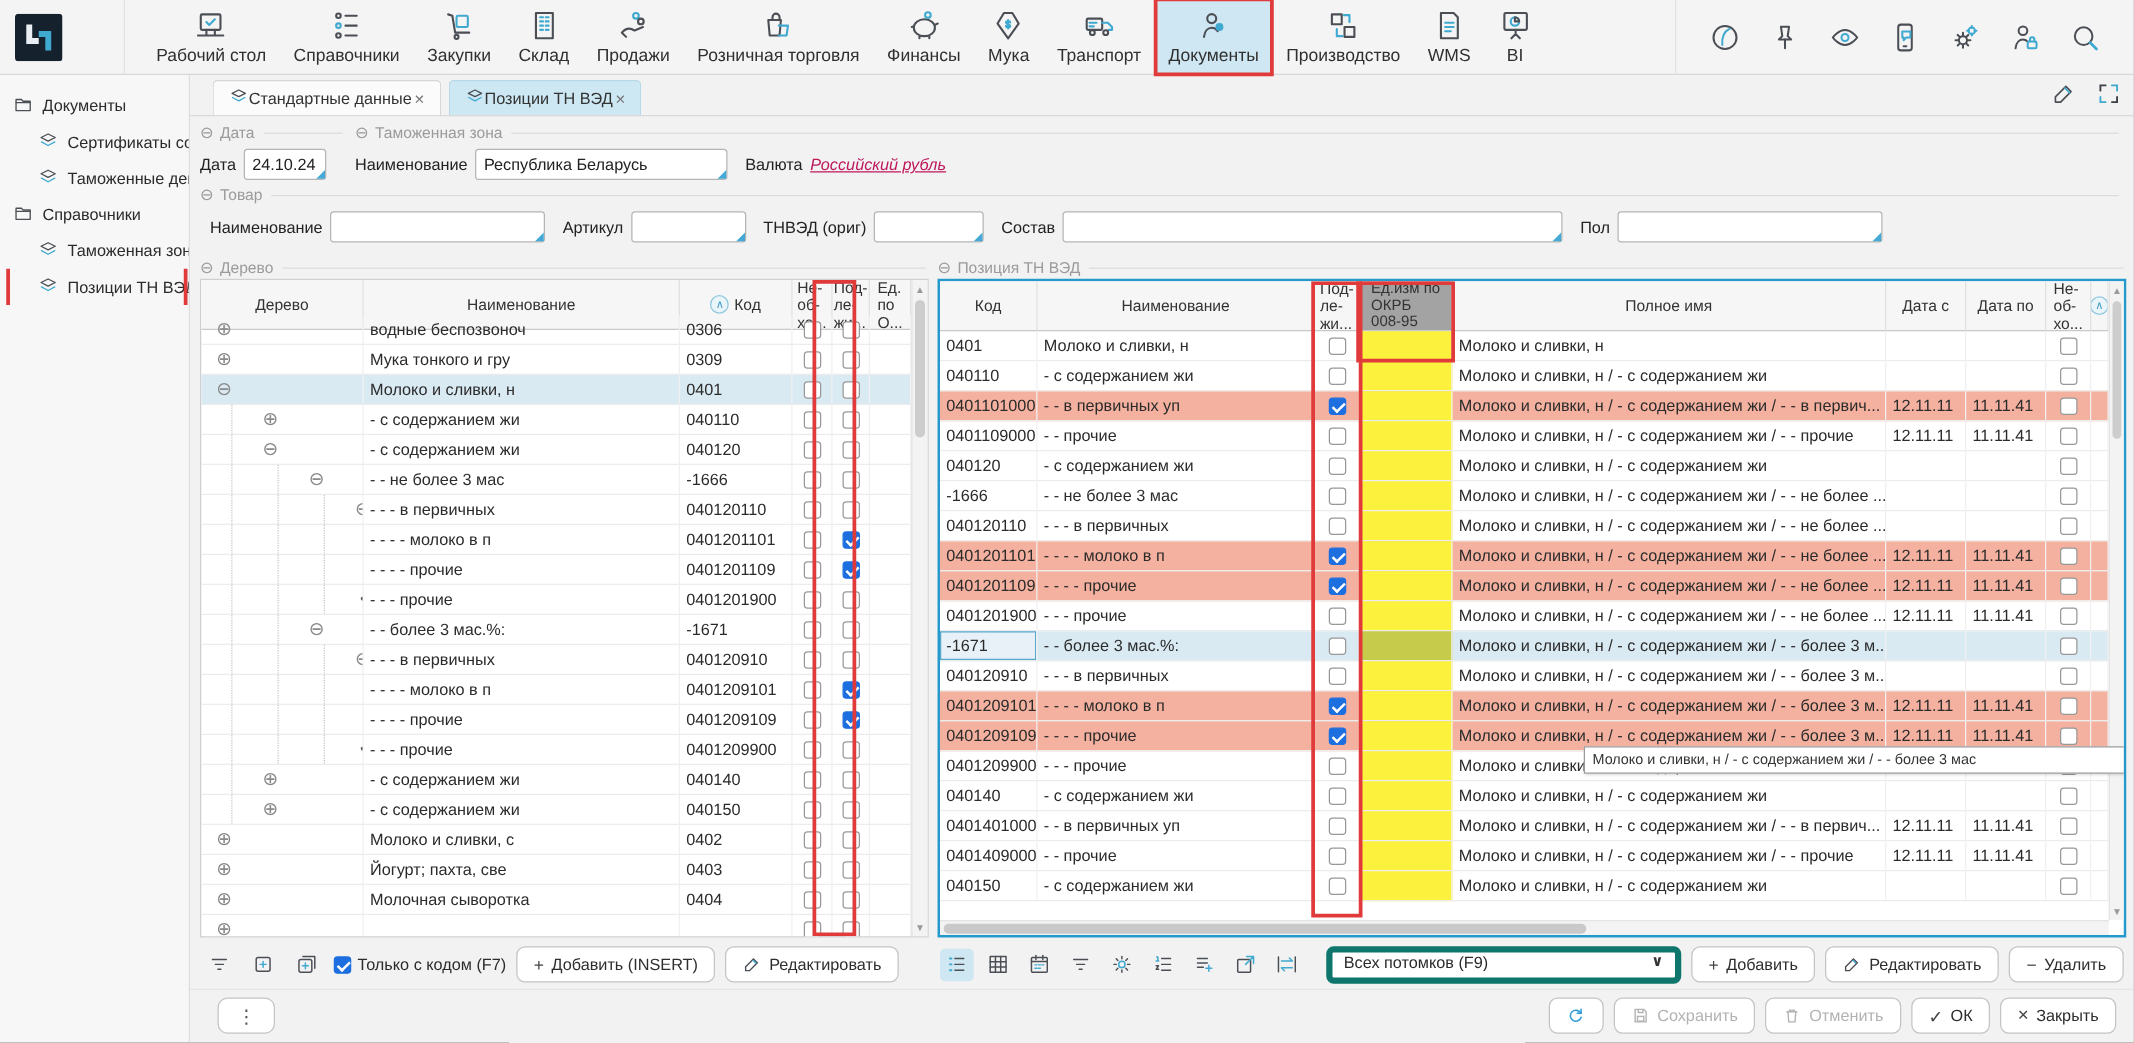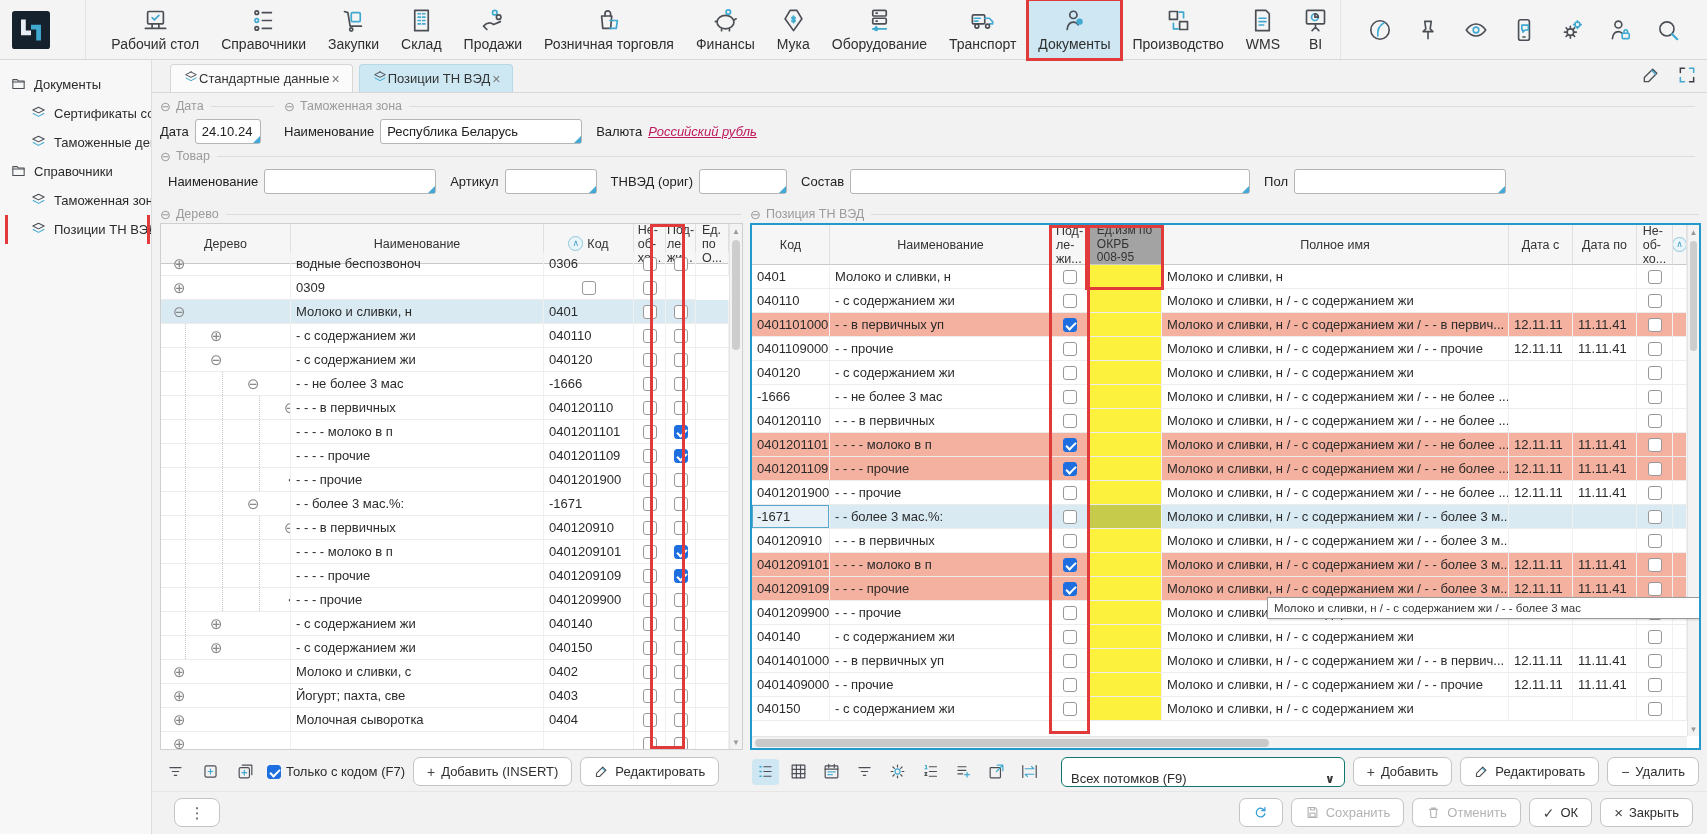--- a/index.html
+++ b/index.html
@@ -113,22 +113,22 @@
   .pfooter{height:38px;display:flex;align-items:center;gap:8px;padding:5px 2px 0 2px;}
   .fico{width:27px;height:26px;border-radius:4px;display:flex;align-items:center;justify-content:center;}
   .fico svg{width:19px;height:19px;}
   .fico.active{background:#cfe7f2;}
   .btn{height:29px;border:1px solid #c4c4c4;border-radius:7px;background:#fff;display:inline-flex;
        align-items:center;gap:6px;padding:0 13px;font-size:13px;color:#2e2e2e;white-space:nowrap;}
   .btn .bico{font-size:14px;color:#444;line-height:1;}
   .btn .bico svg{width:15px;height:15px;display:block;}
   .btn.disabled{color:#b3b3b3;}
   .chkline{display:flex;align-items:center;gap:5px;white-space:nowrap;}
-  .select{height:30px;width:288px;border:1px solid #0f766e;border-radius:6px;background:#fff;display:flex;
-          align-items:flex-end;padding:0 9px;gap:6px;}
+  .select{height:30px;width:288px;border:5px solid #0f766e;border-radius:6px;background:#fff;display:flex;
+          align-items:flex-start;padding:0 9px;gap:6px;}
   .select .sval{flex:1;white-space:nowrap;overflow:hidden;}
   .select .chev{font-weight:bold;color:#333;font-size:12px;}
   .spacer{flex:1;}
   
   .bottomrow{height:42px;display:flex;align-items:center;padding:0 14px 0 22px;gap:8px;border-top:1px solid #e6e6e6;margin-top:3px;}
   .morebtn{width:46px;height:29px;border:1px solid #c4c4c4;border-radius:8px;background:#fff;display:flex;
            align-items:center;justify-content:center;color:#555;font-size:15px;}
 </style>
 </head>
 <body>
@@ -215,32 +215,20 @@
           <span class="tlabel">Финансы</span>
         </div>
         <div class="titem">
           <span class="icon ">
             <svg viewBox="0 0 24 24" fill="none" stroke="#4b4f55" stroke-width="1.5" stroke-linecap="round" stroke-linejoin="round">
               <path d="M9 3h6l4.5 7.5L12 21 4.5 10.5 9 3z"></path>
               <path d="M12 8v6M10.5 12.2c0 1.2 3 1.2 3 0 0-1.4-3-1-3-2.4 0-1.2 3-1.2 3 0" stroke="#3fa9d0"></path>
             </svg>
           </span>
           <span class="tlabel">Мука</span>
-        </div>
-        <div class="titem">
-          <span class="icon ">
-            <svg viewBox="0 0 24 24" fill="none" stroke="#4b4f55" stroke-width="1.5" stroke-linecap="round" stroke-linejoin="round">
-              <rect x="6" y="3" width="12" height="5" rx="1"></rect>
-              <rect x="6" y="10" width="12" height="5" rx="1"></rect>
-              <path d="M9 5.5h1M9 12.5h1"></path>
-              <path d="M6 19.5h12M9 19.5v-2" stroke="#3fa9d0"></path>
-              <circle cx="9" cy="19.5" r="1.2" stroke="#3fa9d0"></circle>
-            </svg>
-          </span>
-          <span class="tlabel">Оборудование</span>
         </div>
         <div class="titem">
           <span class="icon ">
             <svg viewBox="0 0 24 24" fill="none" stroke="#4b4f55" stroke-width="1.5" stroke-linecap="round" stroke-linejoin="round">
               <rect x="3" y="7" width="11" height="8" rx="1"></rect>
               <path d="M14 10h4l3 3v2h-2.5" stroke="#3fa9d0"></path>
               <circle cx="7" cy="17" r="1.7"></circle>
               <circle cx="16.5" cy="17" r="1.7"></circle>
               <path d="M5 10h5M5 12.5h3" stroke="#3fa9d0"></path>
             </svg>
@@ -515,20 +503,21 @@
                     </div>
                     <div class="cell cb-cell">
                       <span class="cb"></span>
                     </div>
                     <div class="cell"></div>
                   </div>
                   <div class="trow tgrid">
                     <div class="cell tree-cell">
                       <span class="exp plus">⊕</span>
                     </div>
+                    <div class="cell">Мука тонкого и гру</div>
                     <div class="cell code-cell">0309</div>
                     <div class="cell cb-cell">
                       <span class="cb"></span>
                     </div>
                     <div class="cell cb-cell">
                       <span class="cb"></span>
                     </div>
                     <div class="cell"></div>
                   </div>
                   <div class="trow tgrid sel">

